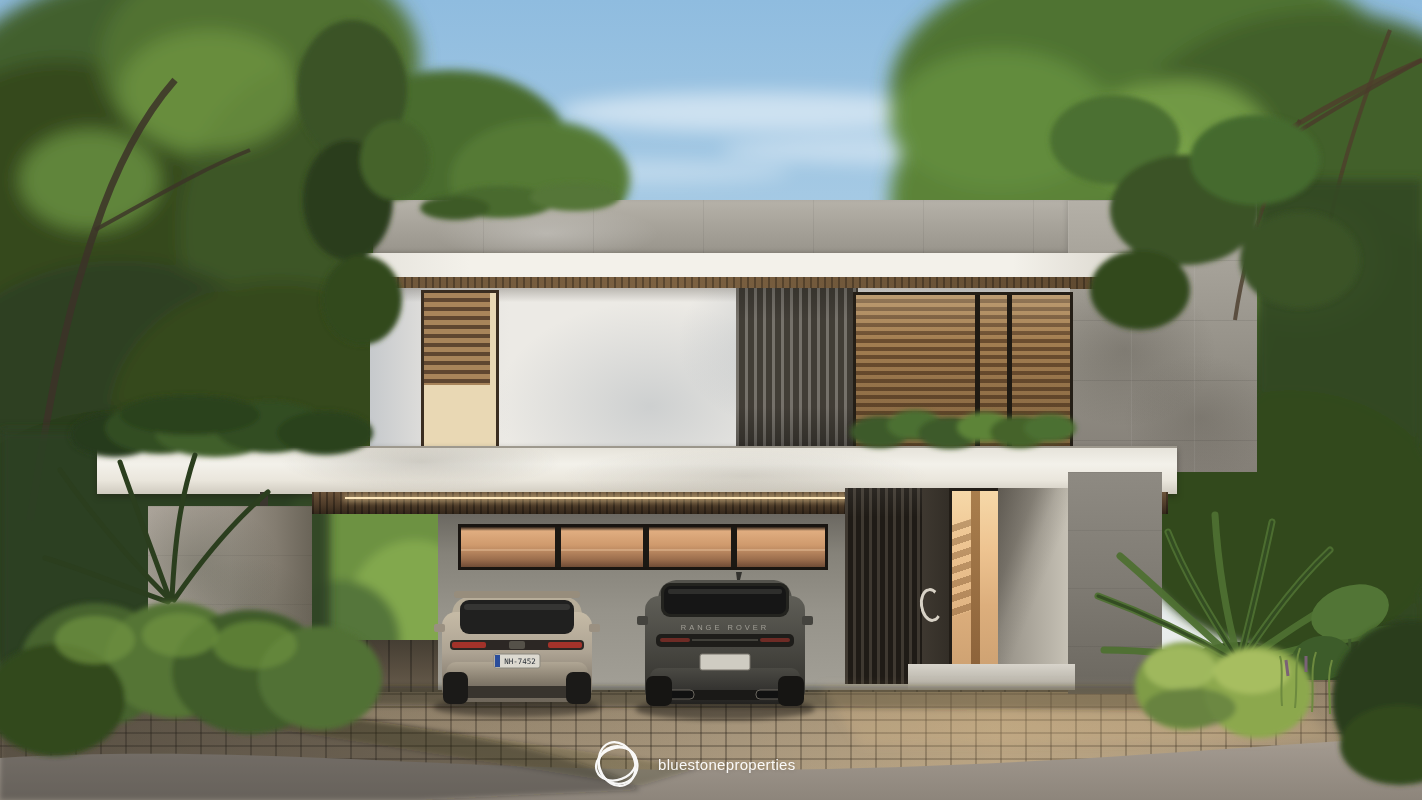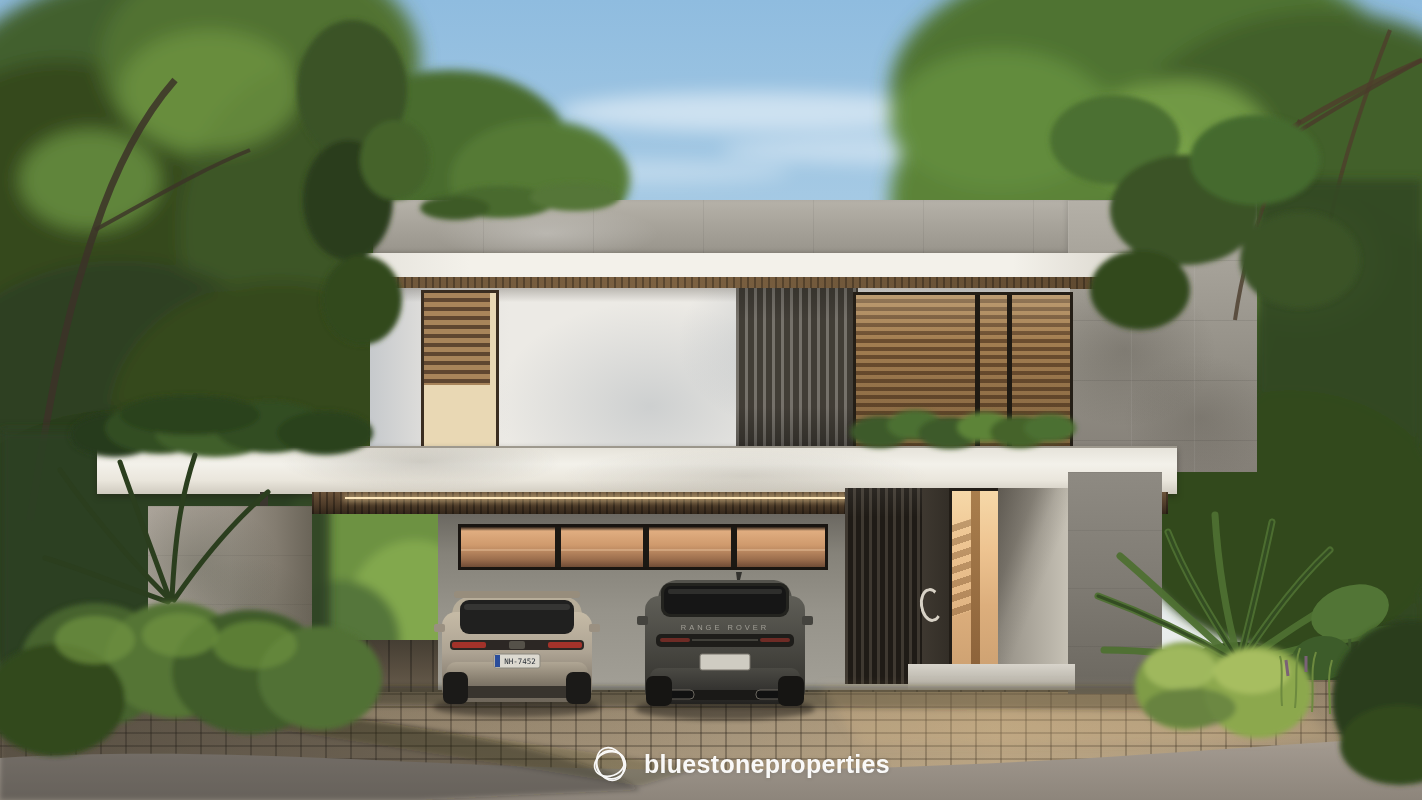--- a/index.html
+++ b/index.html
@@ -97,21 +97,21 @@
       linear-gradient(90deg,rgba(40,34,26,.35) 0%,rgba(40,34,26,.15) 30%,transparent 52%,rgba(255,214,150,.20) 70%,rgba(255,214,150,.10) 85%,rgba(40,34,26,.15) 100%),
       repeating-linear-gradient(90deg,rgba(35,28,20,.30) 0 2px,transparent 2px 25px),
       repeating-linear-gradient(180deg,rgba(35,28,20,.28) 0 2px,transparent 2px 13px),
       linear-gradient(180deg,var(--paver,#94846c) 0%,#a5947a 45%,var(--paver_light,#ab9a80) 100%);}
   #floor-inner{left:300px;top:640px;width:830px;height:52px;
     background:repeating-linear-gradient(90deg,rgba(0,0,0,.25) 0 2px,transparent 2px 22px),
       linear-gradient(180deg,var(--carport_floor,#453e33) 0%,#584e40 55%,#675c4c 100%);}
 
   
   #watermark{left:590px;top:732px;width:300px;height:64px;display:flex;align-items:center;gap:12px;}
-  #wordmark{font-weight:700;font-size:25px;letter-spacing:.3px;color:rgba(255,255,255,.95);
+  #wordmark{font-weight:400;font-size:15px;letter-spacing:.3px;color:rgba(255,255,255,.95);
     text-shadow:0 0 4px rgba(0,0,0,.18);}
   .platefont{font-family:"DejaVu Sans Mono",monospace;}
 </style>
 </head>
 <body>
 
 <div id="stage">
 
   <div id="sky" class="abs"></div>
 

